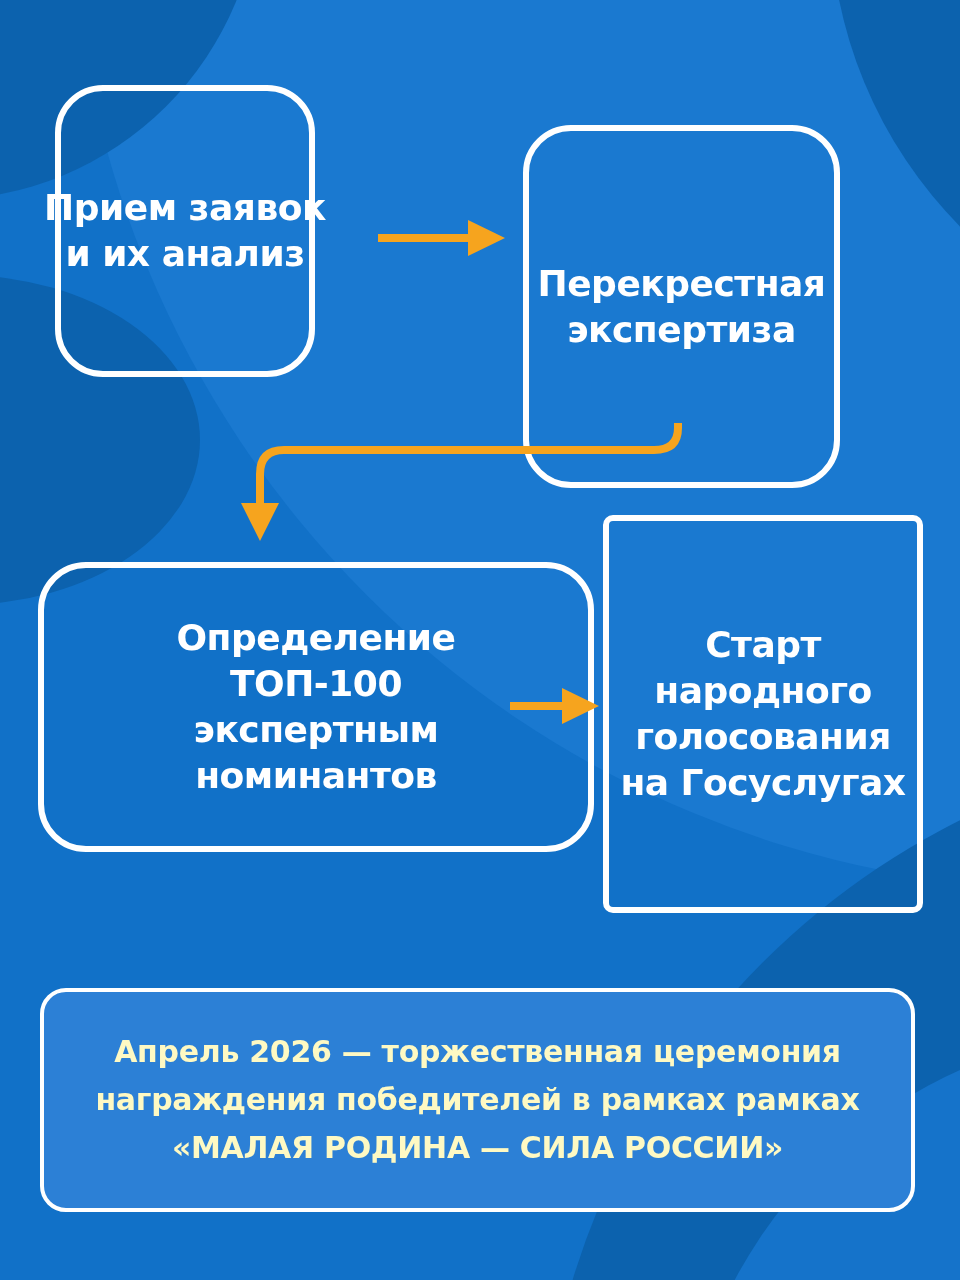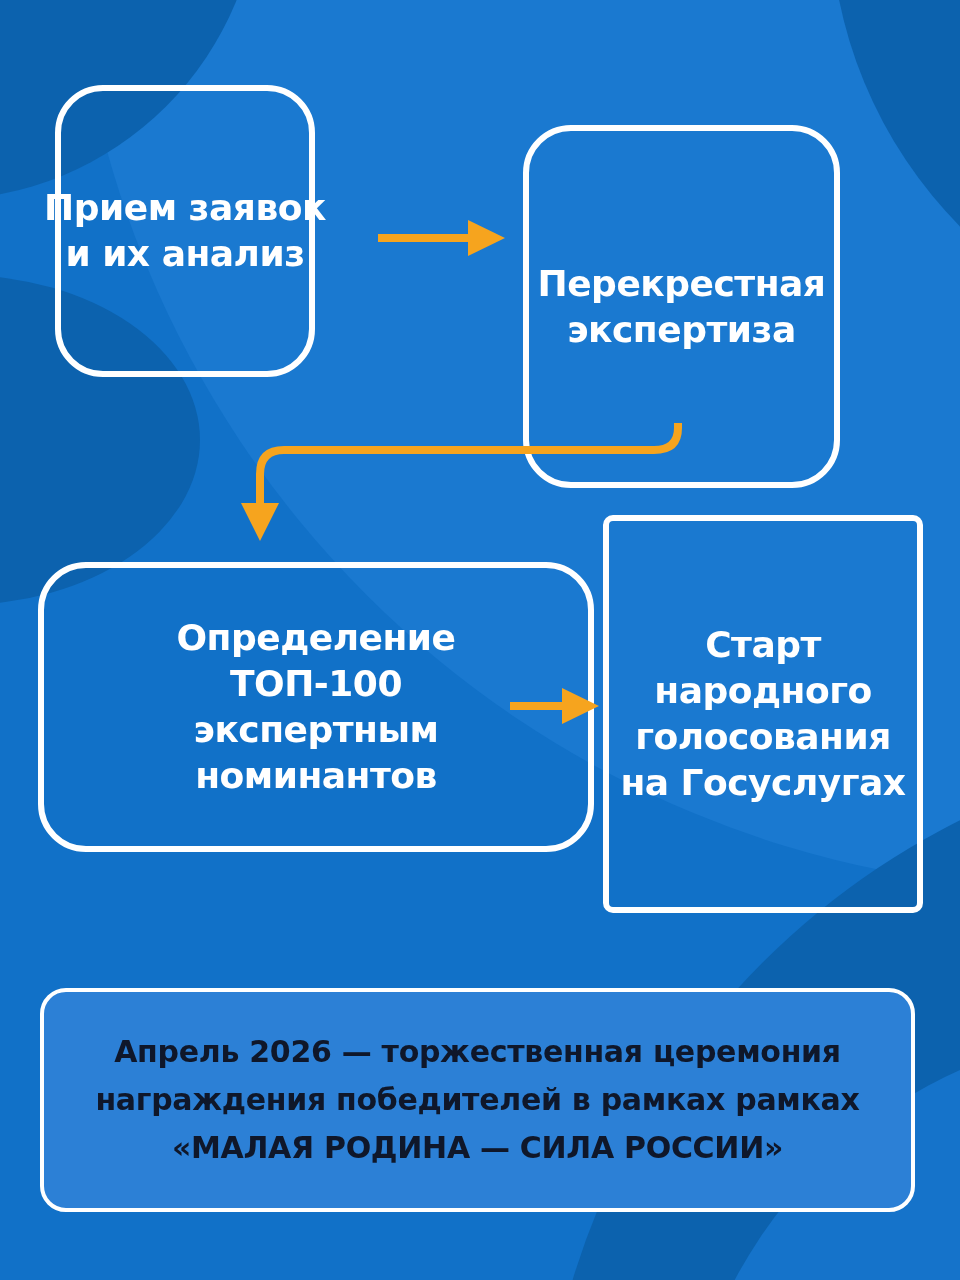--- a/index.html
+++ b/index.html
@@ -32,21 +32,21 @@
   .arrows{position:absolute;left:0;top:0;width:960px;height:1280px;pointer-events:none;}
   .banner{
     position:absolute;
     left:40px;top:988px;width:875px;height:224px;
     box-sizing:border-box;
     background:#2C80D6;
     border:4px solid #ffffff;
     border-radius:26px;
     display:flex;flex-direction:column;align-items:center;justify-content:center;
     text-align:center;
-    color:#0f172a;
+    color:#fef9c3;
     font-weight:bold;
     font-size:30px;
     line-height:48px;
     letter-spacing:-0.3px;
   }
   .banner .line{display:block;white-space:nowrap;}
 </style>
 </head>
 <body>
 

